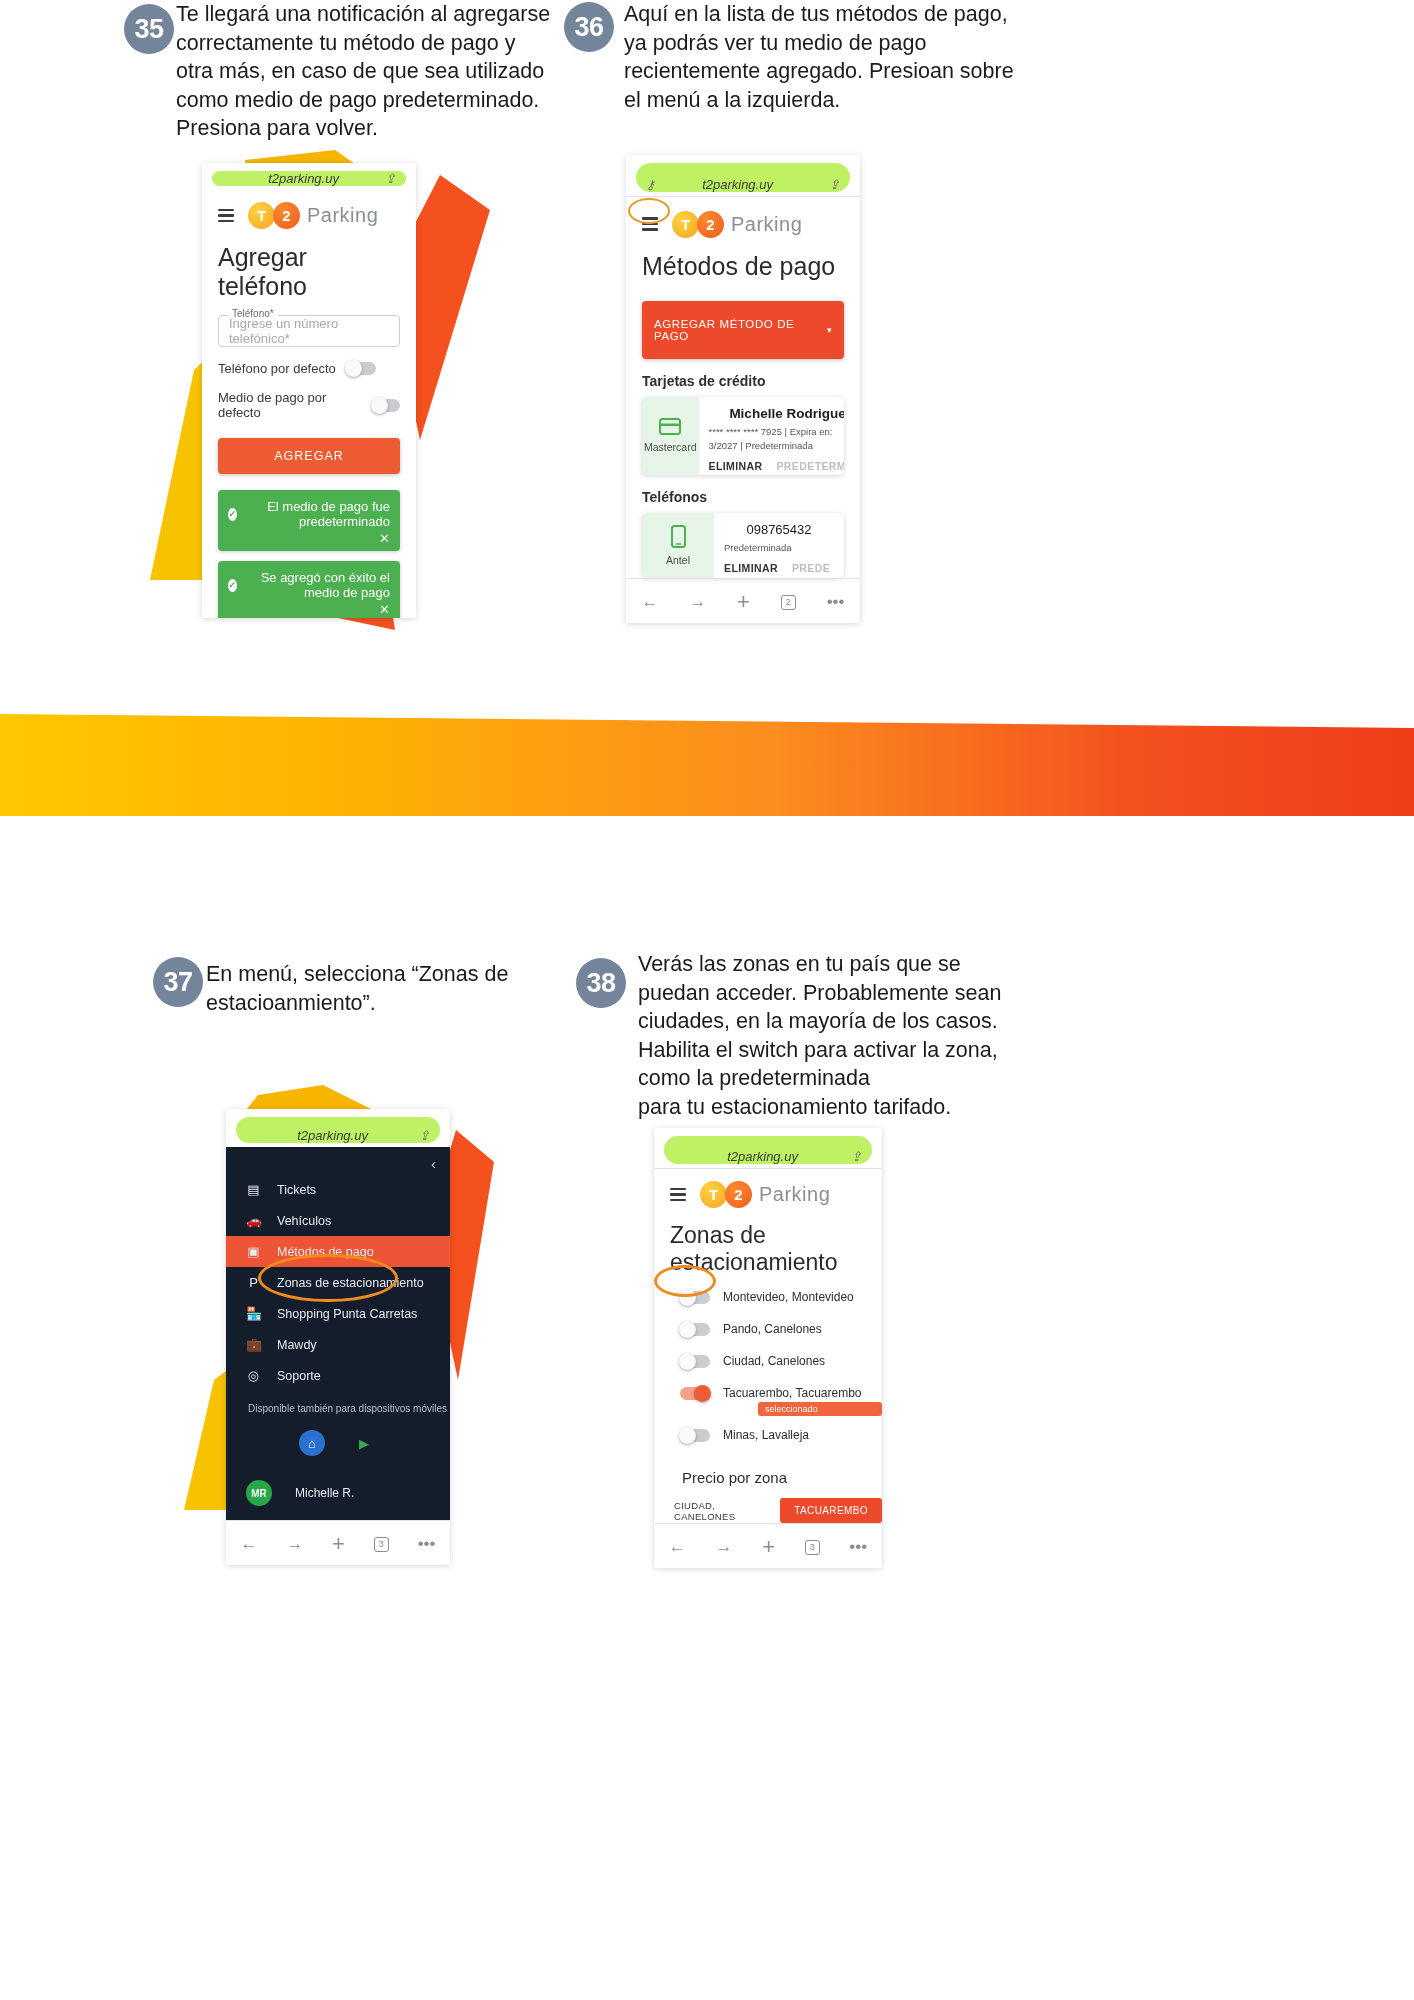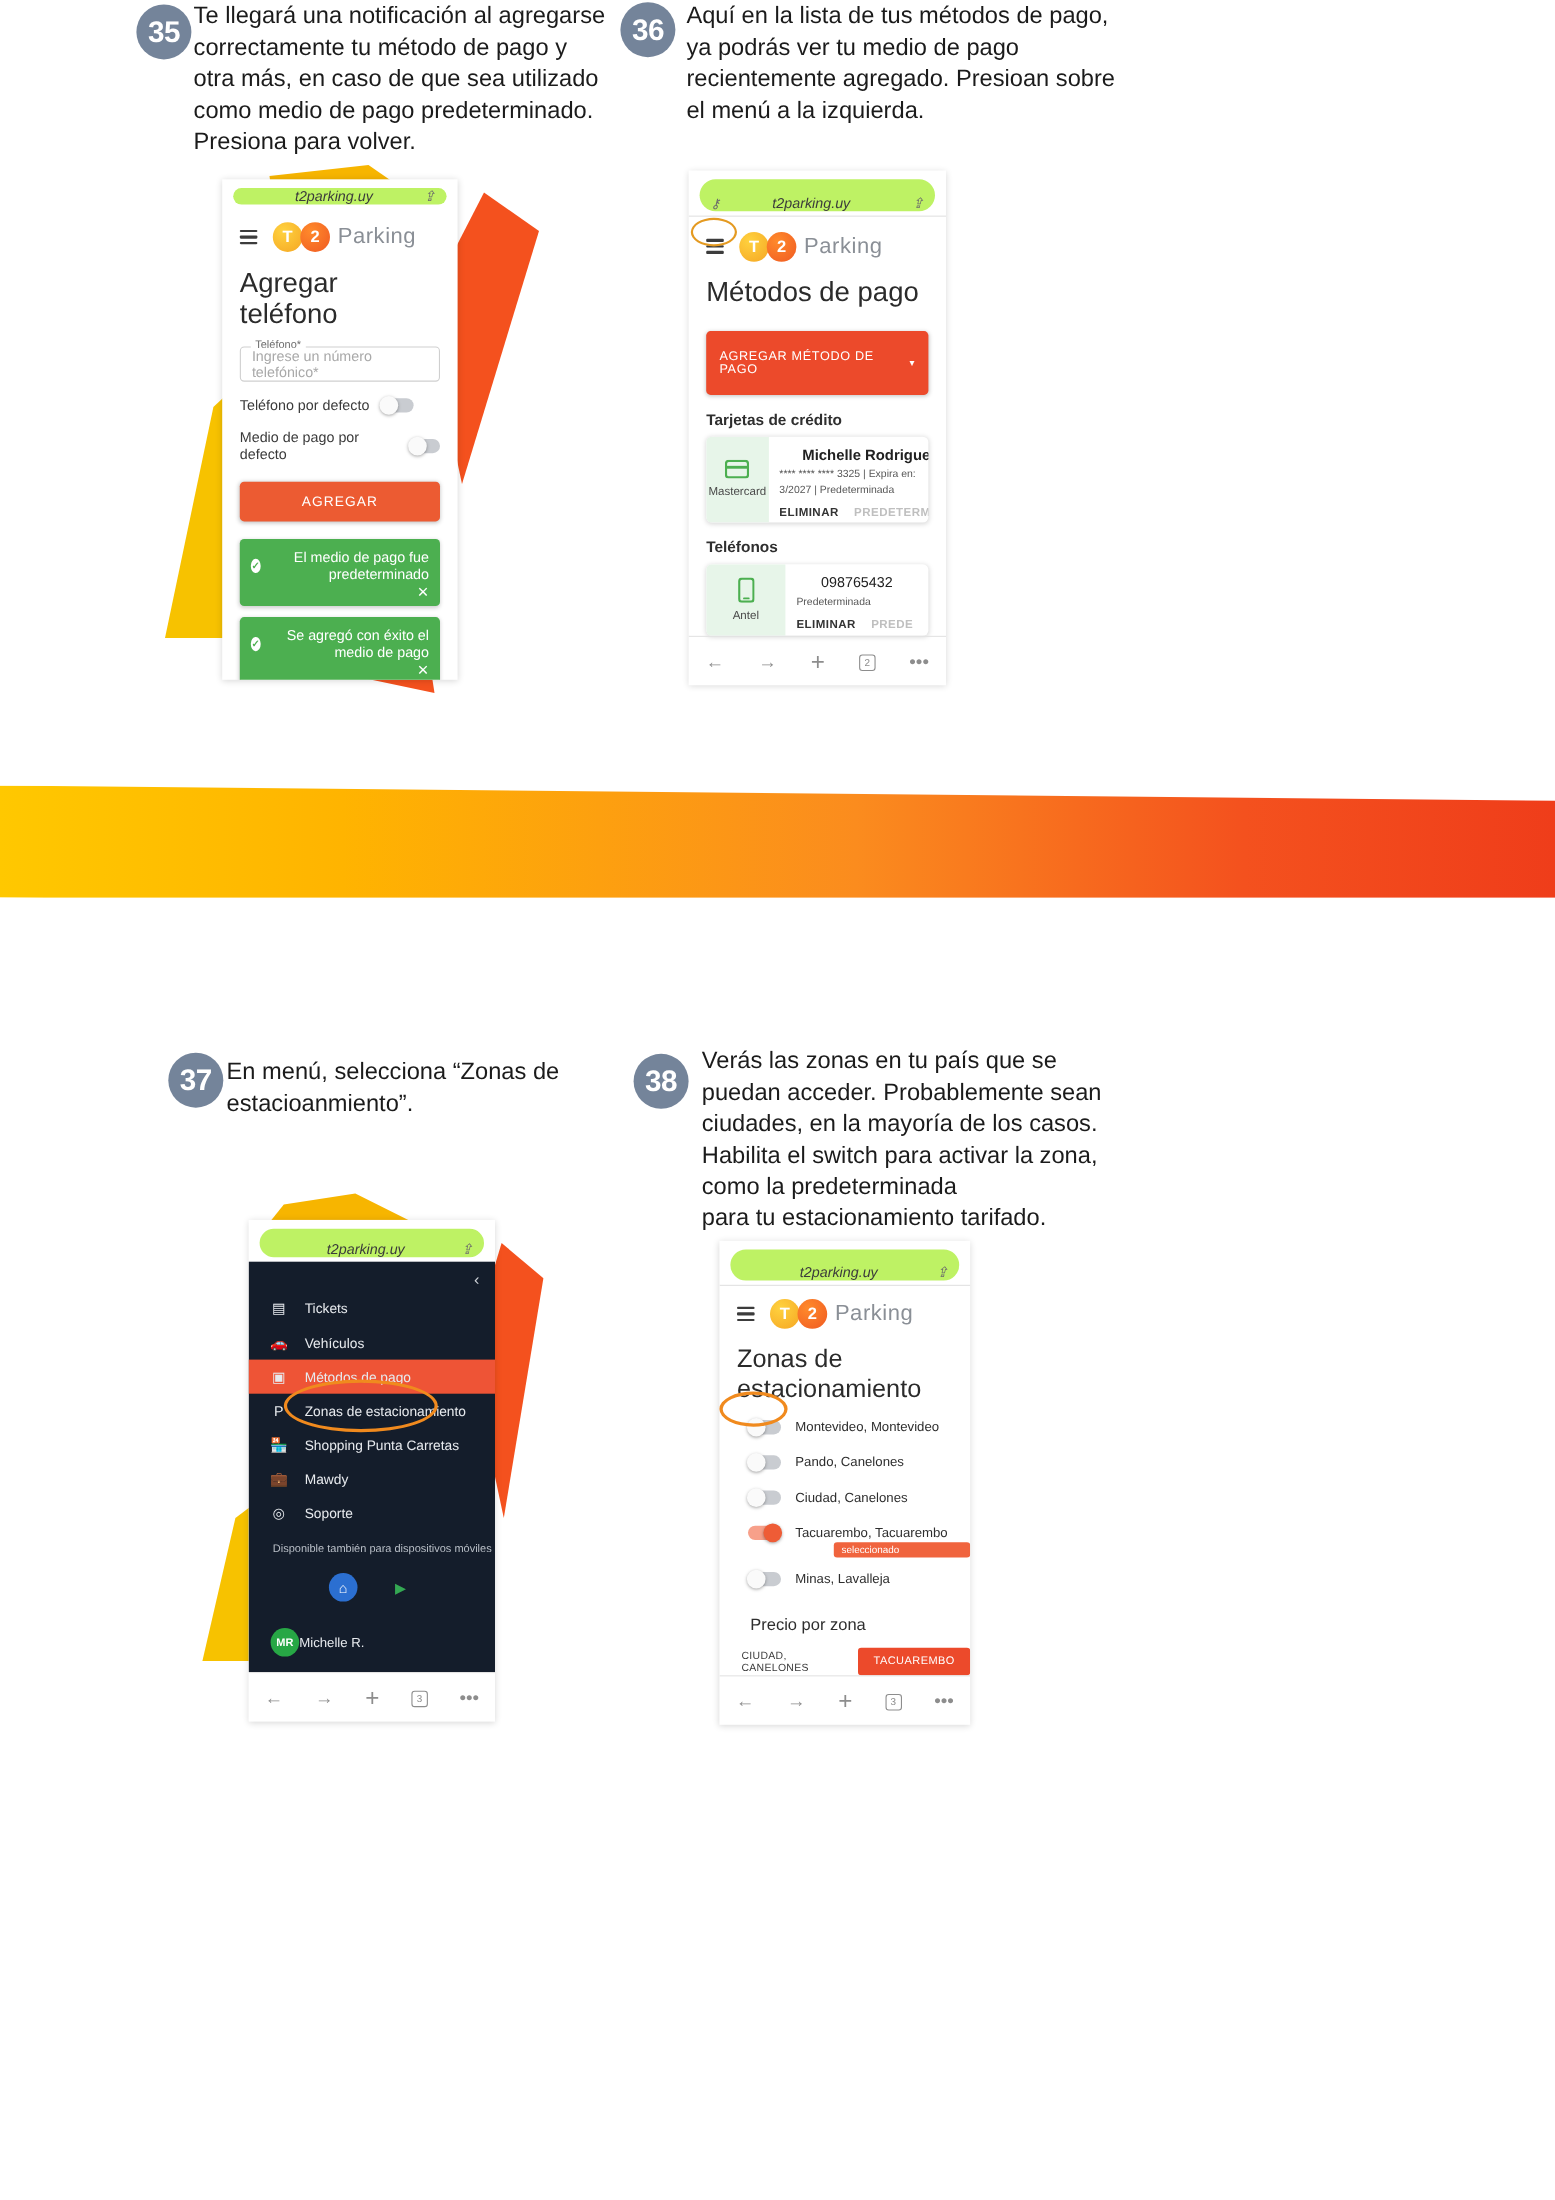--- a/index.html
+++ b/index.html
@@ -161,21 +161,21 @@
 
   
   .drawer { background: #141d2b; height: 100%; position: relative; }
   .drawer .dchev { color:#cfd3d8; font-size: 15px; text-align: right; padding: 8px 14px 2px 0; }
   .dm-item { display:flex; align-items:center; gap: 16px; padding: 8px 0 8px 20px; color:#e7eaee; font-size: 12.5px; }
   .dm-item .di { width: 15px; text-align:center; font-size: 13px; color:#e7eaee; }
   .dm-item.active { background: #ee5436; }
   .dm-note { color:#b9bfc7; font-size: 10px; padding: 12px 0 10px 22px; }
   .dm-stores { display:flex; gap: 26px; justify-content:center; padding: 6px 0 10px 0; }
   .store-ic { width: 26px; height: 26px; border-radius: 50%; display:flex; align-items:center; justify-content:center; font-size: 13px; }
-  .dm-user { display:flex; align-items:center; gap: 0; padding: 14px 0 14px 20px; }
+  .dm-user { display:flex; align-items:center; gap: 23px; padding: 14px 0 14px 20px; }
   .dm-user .av { width: 26px; height: 26px; border-radius:50%; background:#27a745; color:#fff; font-size:10px; display:flex;align-items:center;justify-content:center; font-weight:bold;}
   .dm-user .un { color:#e7eaee; font-size: 12px; }
 
   
   .zone-row { display:flex; align-items:center; gap: 13px; padding: 9px 0 9px 26px; }
   .zone-row .zl { font-size: 12px; color:#2e2e2e; }
   .zbadge { background:#f0643e; color:#fff; font-size:9px; border-radius:3px; padding:2px 7px; display:inline-block; margin: 2px 0 0 104px; }
   .zone-price-title { font-size: 15px; color:#2e2e2e; padding: 18px 0 12px 28px; }
   .zchips { display:flex; align-items:center; gap: 10px; padding-left: 20px; }
   .zchip-plain { font-size: 9.5px; color:#3b3b3b; letter-spacing:.3px; }
@@ -314,21 +314,21 @@
     <div class="pm-card">
       <div class="pm-left">
         <svg width="22" height="17" viewBox="0 0 22 17">
           <rect x="1" y="1" width="20" height="15" rx="2.5" fill="none" stroke="#4caf50" stroke-width="2"></rect>
           <rect x="1" y="5.5" width="20" height="2.6" fill="#4caf50"></rect>
         </svg>
         <span class="brand">Mastercard</span>
       </div>
       <div class="pm-right">
         <div class="pm-name">Michelle Rodriguez</div>
-        <div class="pm-sub">**** **** **** 3325 | Expira en:</div>
+        <div class="pm-sub">**** **** **** 7925 | Expira en:</div>
         <div class="pm-sub">3/2027 | Predeterminada</div>
         <div class="pm-actions">
           <span class="a1">ELIMINAR</span>
           <span class="a2">PREDETERMINAR</span>
         </div>
       </div>
     </div>
 
     <div class="sec-head">Teléfonos</div>
 

